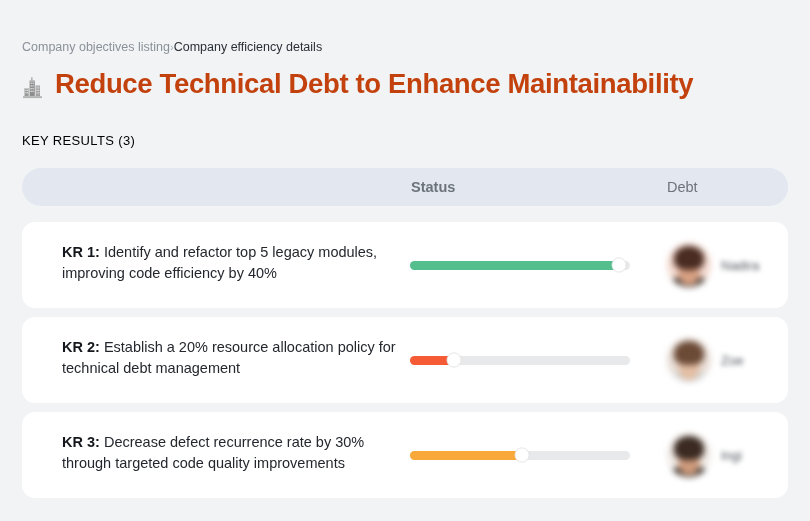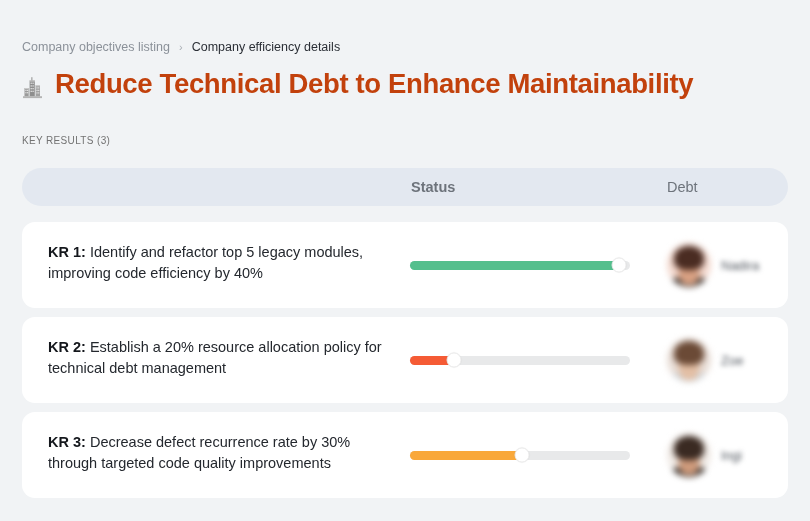--- a/index.html
+++ b/index.html
@@ -23,21 +23,20 @@
     background: #f1f3f5;
   }
 
   
   .breadcrumb {
     position: absolute;
     left: 22px;
     top: 38px;
     display: flex;
     align-items: center;
-    gap: 9px;
     font-size: 12.5px;
     line-height: 18px;
   }
   .crumb-link {
     color: #8b9199;
     cursor: pointer;
   }
   .crumb-sep {
     color: #a8adb4;
     font-size: 11px;
@@ -71,22 +70,22 @@
     letter-spacing: -0.35px;
     line-height: 36px;
     white-space: nowrap;
   }
 
   
   .section-label {
     position: absolute;
     left: 22px;
     top: 132px;
-    font-size: 10px;
-    color: #737373;
+    font-size: 13px;
+    color: #000000;
     letter-spacing: 0.35px;
     line-height: 18px;
   }
 
   
   .table-header {
     position: absolute;
     left: 22px;
     top: 168px;
     width: 766px;
@@ -119,21 +118,21 @@
     position: relative;
     width: 766px;
     height: 86px;
     background: #ffffff;
     border-radius: 13px;
     margin-bottom: 9px;
   }
 
   .kr-text {
     position: absolute;
-    left: 26px;
+    left: 40px;
     top: 20px;
     width: 340px;
     font-size: 14.5px;
     line-height: 20.5px;
     color: #24282e;
   }
   .kr-label {
     font-weight: 700;
     color: #14171c;
   }

